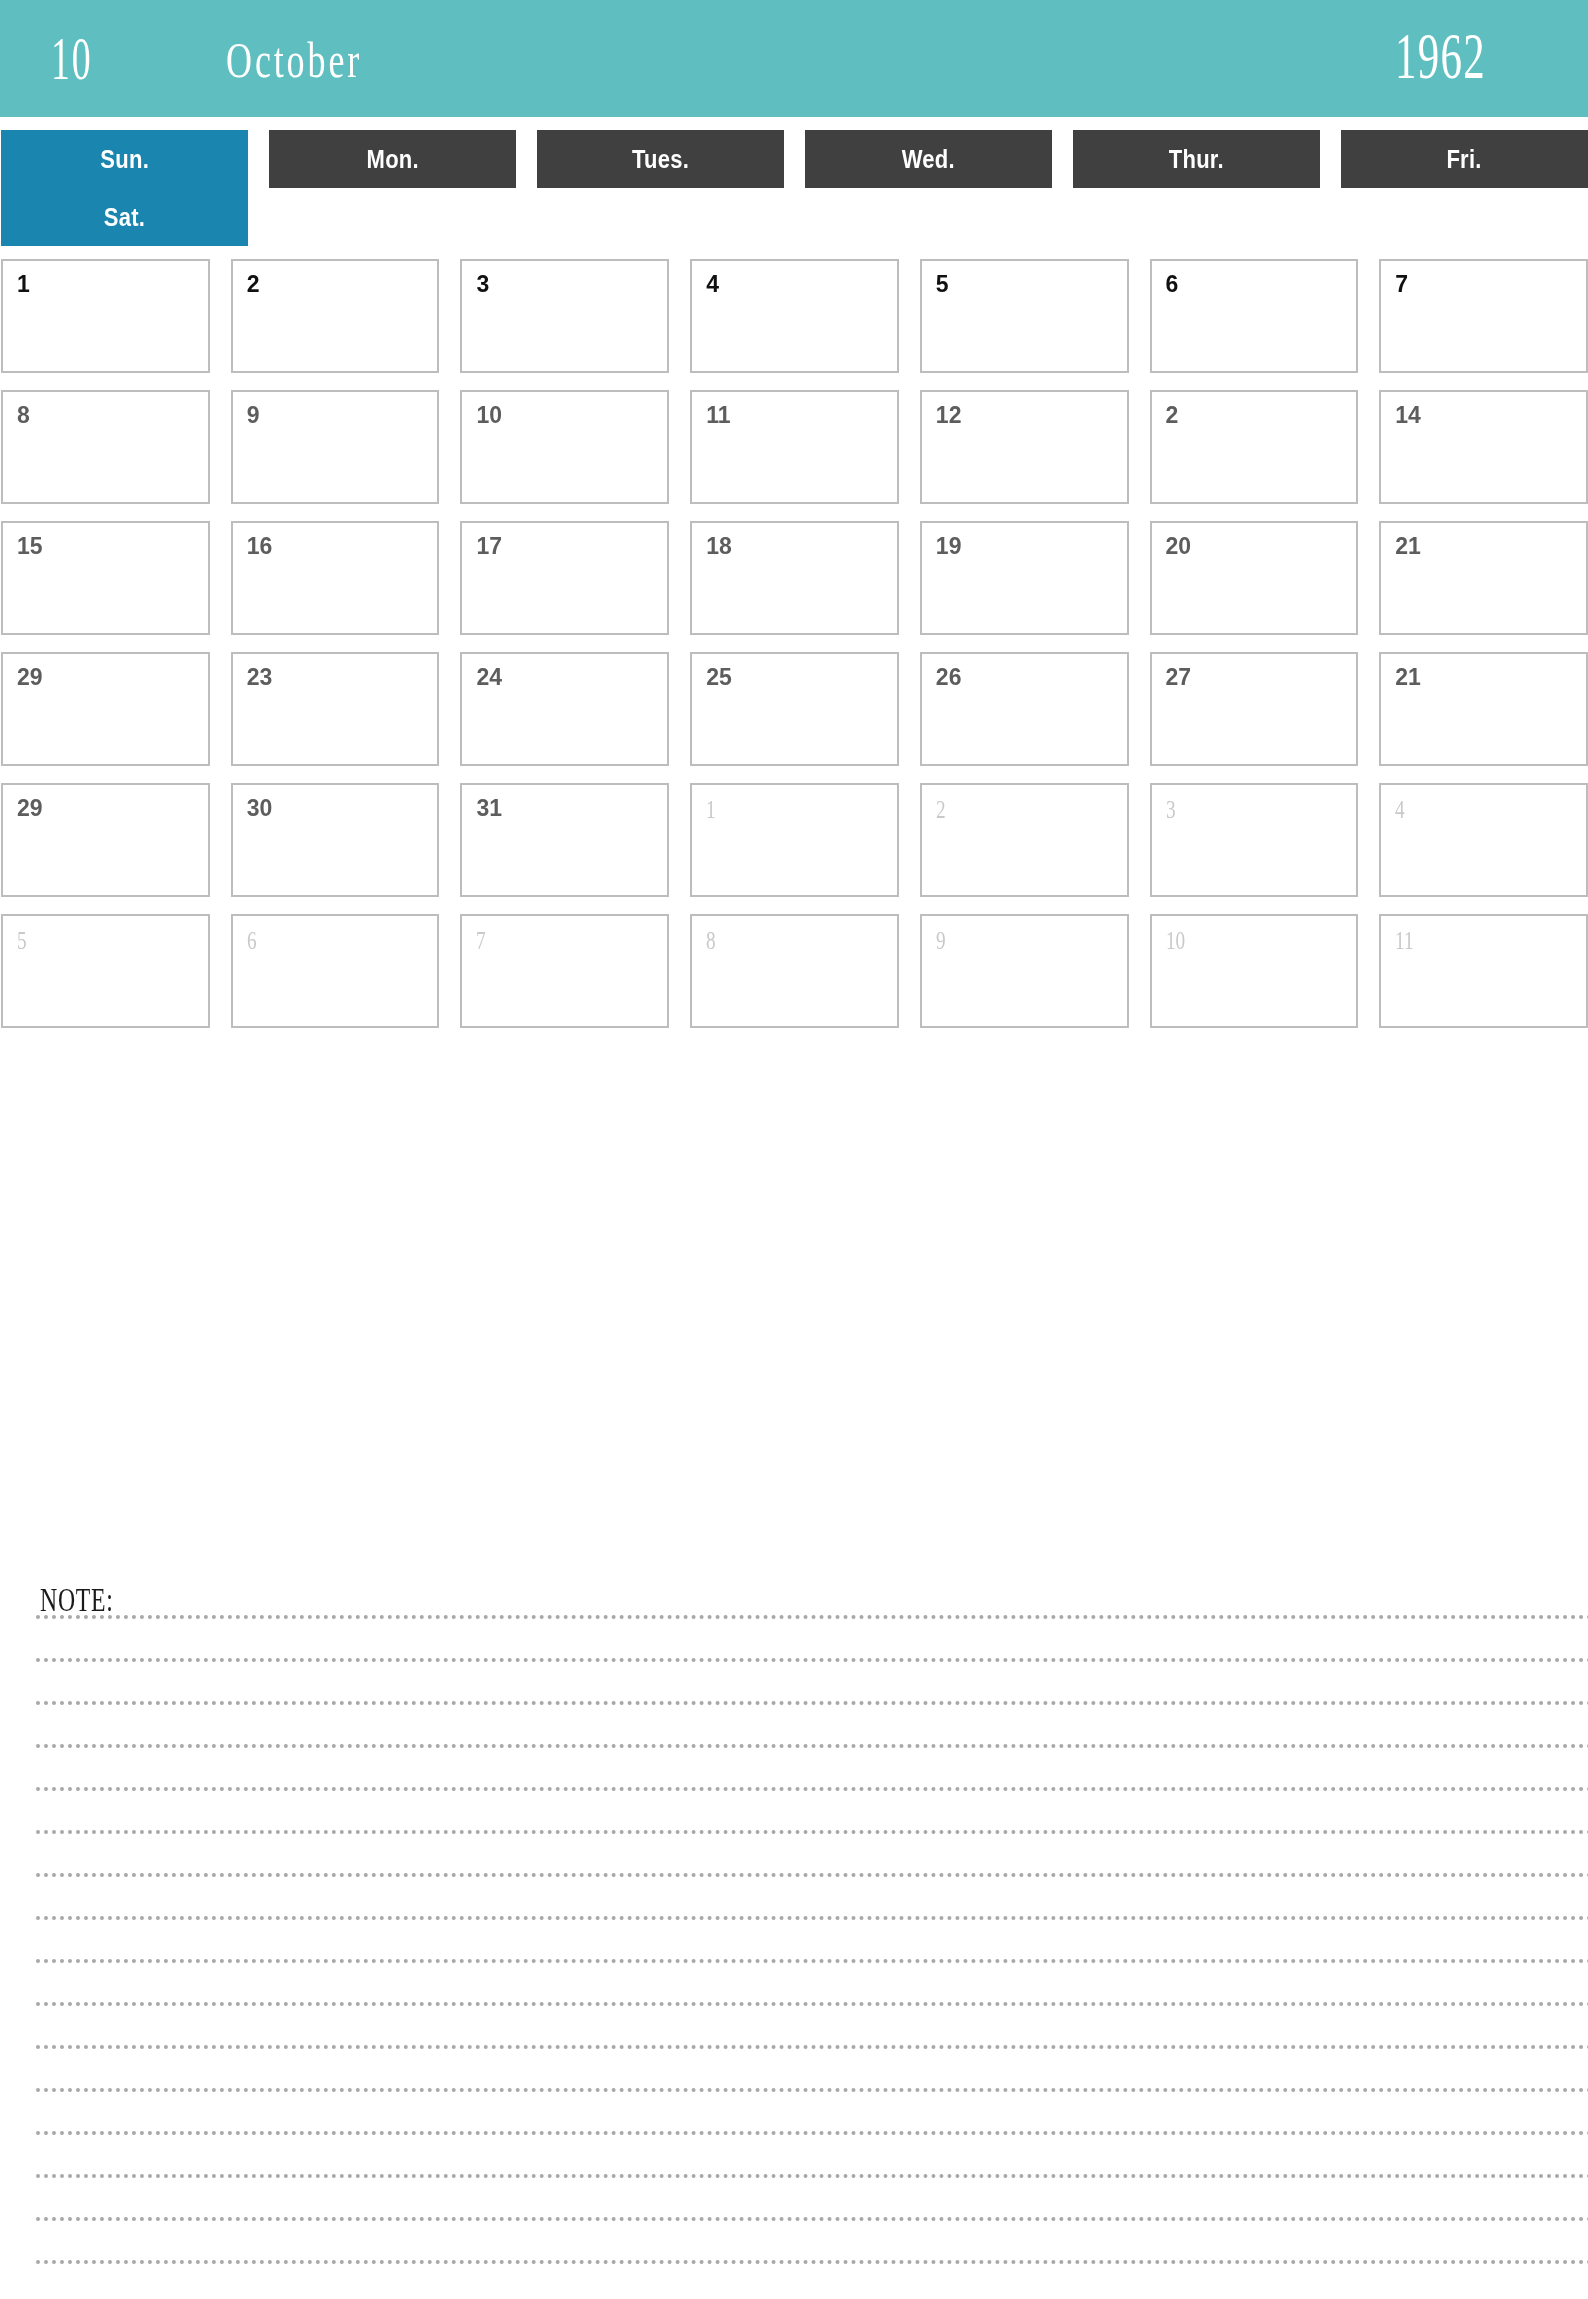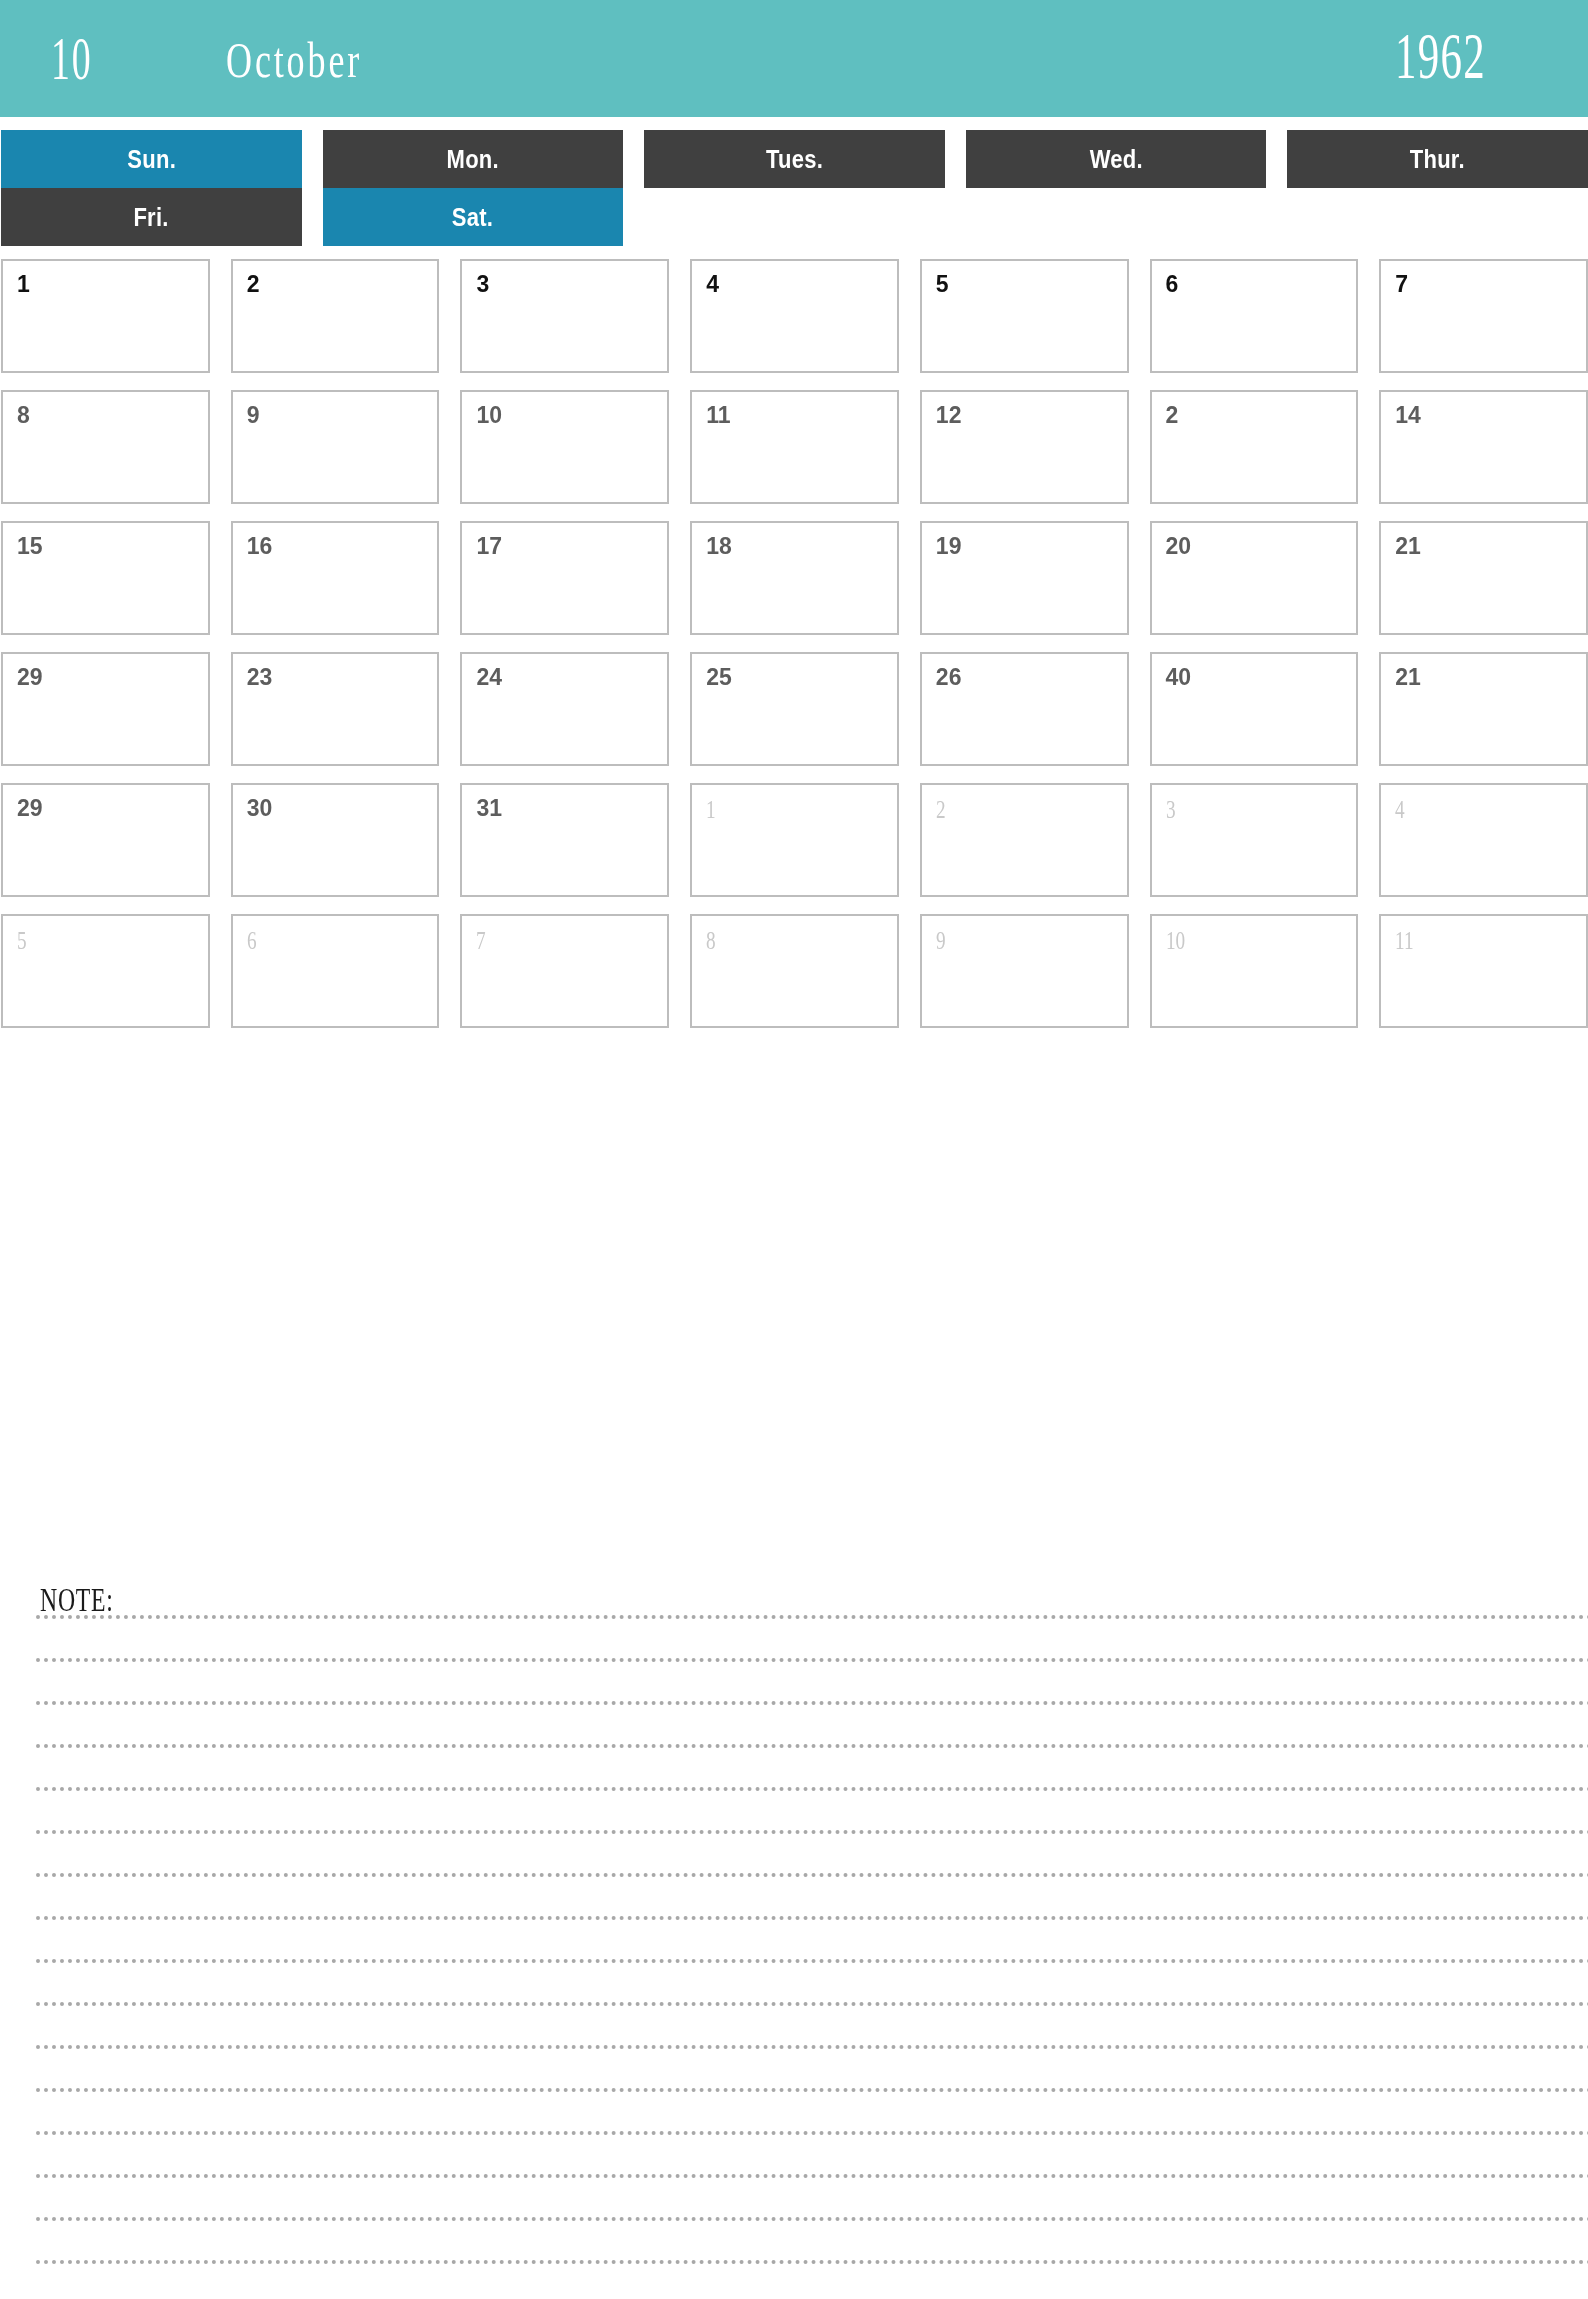--- a/index.html
+++ b/index.html
@@ -37,21 +37,21 @@
     font-size: 65px; color: #ffffff; font-weight: 400;
     letter-spacing: 2px; line-height: 73px;
     transform: scaleX(0.66); transform-origin: right center;
   }
 
   
   .weekday-row {
     position: absolute; left: 0; top: 130px;
     width: 1589px; height: 116px;
     display: grid;
-    grid-template-columns: repeat(5, 1fr);
+    grid-template-columns: repeat(6, 1fr);
     column-gap: 21px;
     padding: 0 1px;
   }
   .weekday-cell {
     background: #404040;
     display: flex; align-items: center; justify-content: center;
     color: #ffffff;
     font-family: "Liberation Sans", sans-serif;
     font-weight: bold;
     font-size: 25px;
@@ -224,21 +224,21 @@
       <div class="date-cell">
         <div class="date-num">24</div>
       </div>
       <div class="date-cell">
         <div class="date-num">25</div>
       </div>
       <div class="date-cell">
         <div class="date-num">26</div>
       </div>
       <div class="date-cell">
-        <div class="date-num">40</div>
+        <div class="date-num">27</div>
       </div>
       <div class="date-cell">
         <div class="date-num">21</div>
       </div>
       <div class="date-cell">
         <div class="date-num">29</div>
       </div>
       <div class="date-cell">
         <div class="date-num">30</div>
       </div>

